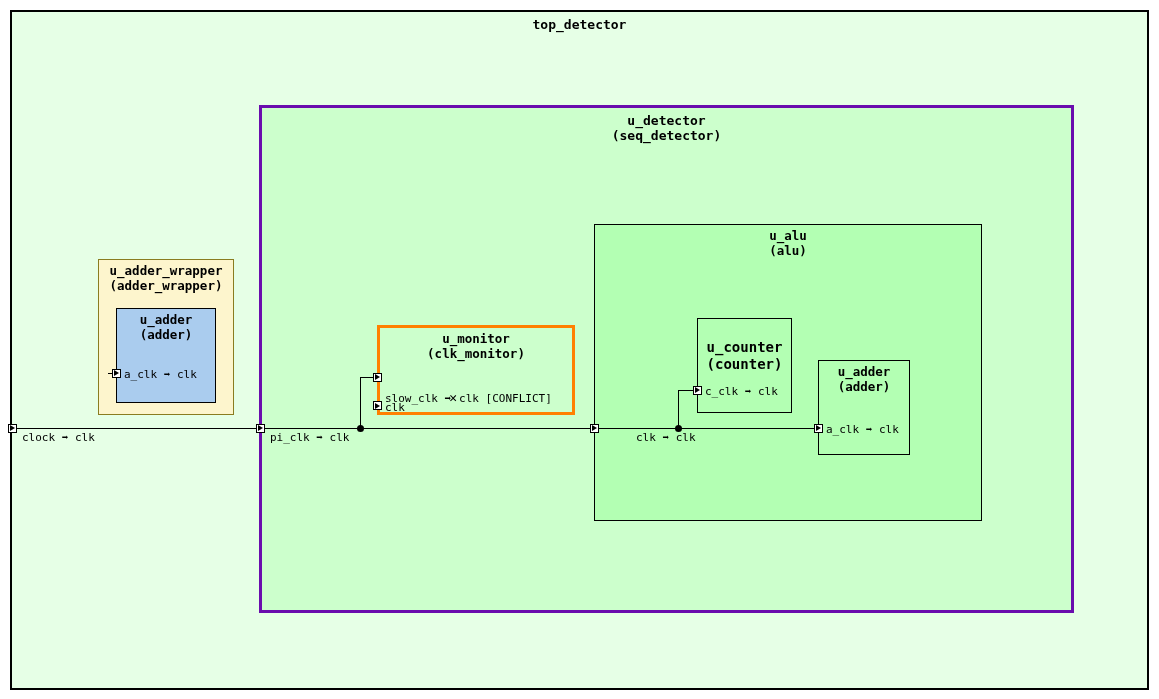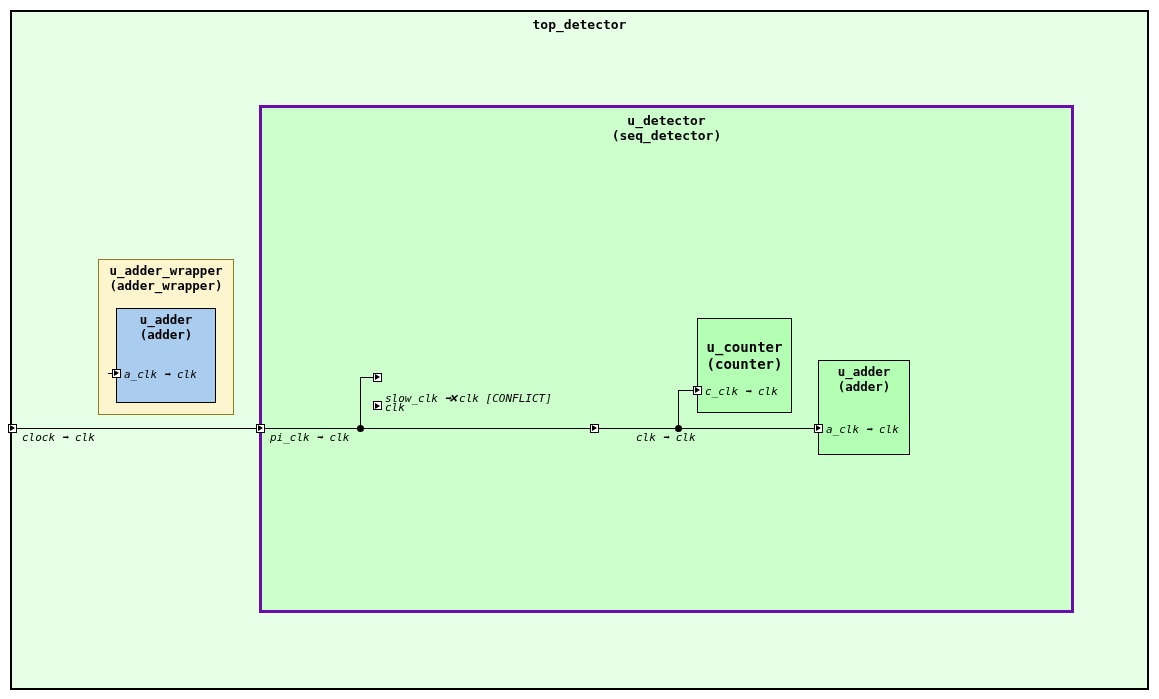--- a/index.html
+++ b/index.html
@@ -154,21 +154,20 @@
 
   
   .net-label {
     position: absolute;
     font-family: "DejaVu Sans Mono", "Liberation Mono", monospace;
     font-size: 11px;
     color: #000000;
     white-space: pre;
     line-height: 1;
     pointer-events: none;
-    font-style: italic;
   }
   .conflict-x {
     display: inline-block;
     font-size: 13px;
     font-weight: bold;
     transform: translateX(-2px);
   }
 </style>
 </head>
 <body>
@@ -184,21 +183,27 @@
   </div>
 
   <div class="box" id="u-adder-wrapper">
     <div class="box-title"><span>u_adder_wrapper</span><br><span>(adder_wrapper)</span></div>
   </div>
 
   <div class="box" id="u-adder-wrap-inner">
     <div class="box-title"><span>u_adder</span><br><span>(adder)</span></div>
   </div>
 
-
+  <div class="box" id="u-monitor">
+    <div class="box-title"><span>u_monitor</span><br><span>(clk_monitor)</span></div>
+  </div>
+
+  <div class="box" id="u-alu">
+    <div class="box-title"><span>u_alu</span><br><span>(alu)</span></div>
+  </div>
 
   <div class="box" id="u-counter">
     <div class="box-title"><span>u_counter</span><br><span>(counter)</span></div>
   </div>
 
   <div class="box" id="u-adder-alu">
     <div class="box-title"><span>u_adder</span><br><span>(adder)</span></div>
   </div>
 
   <div class="wire-h" style="left:12px; top:428px; width:248px;"></div>

